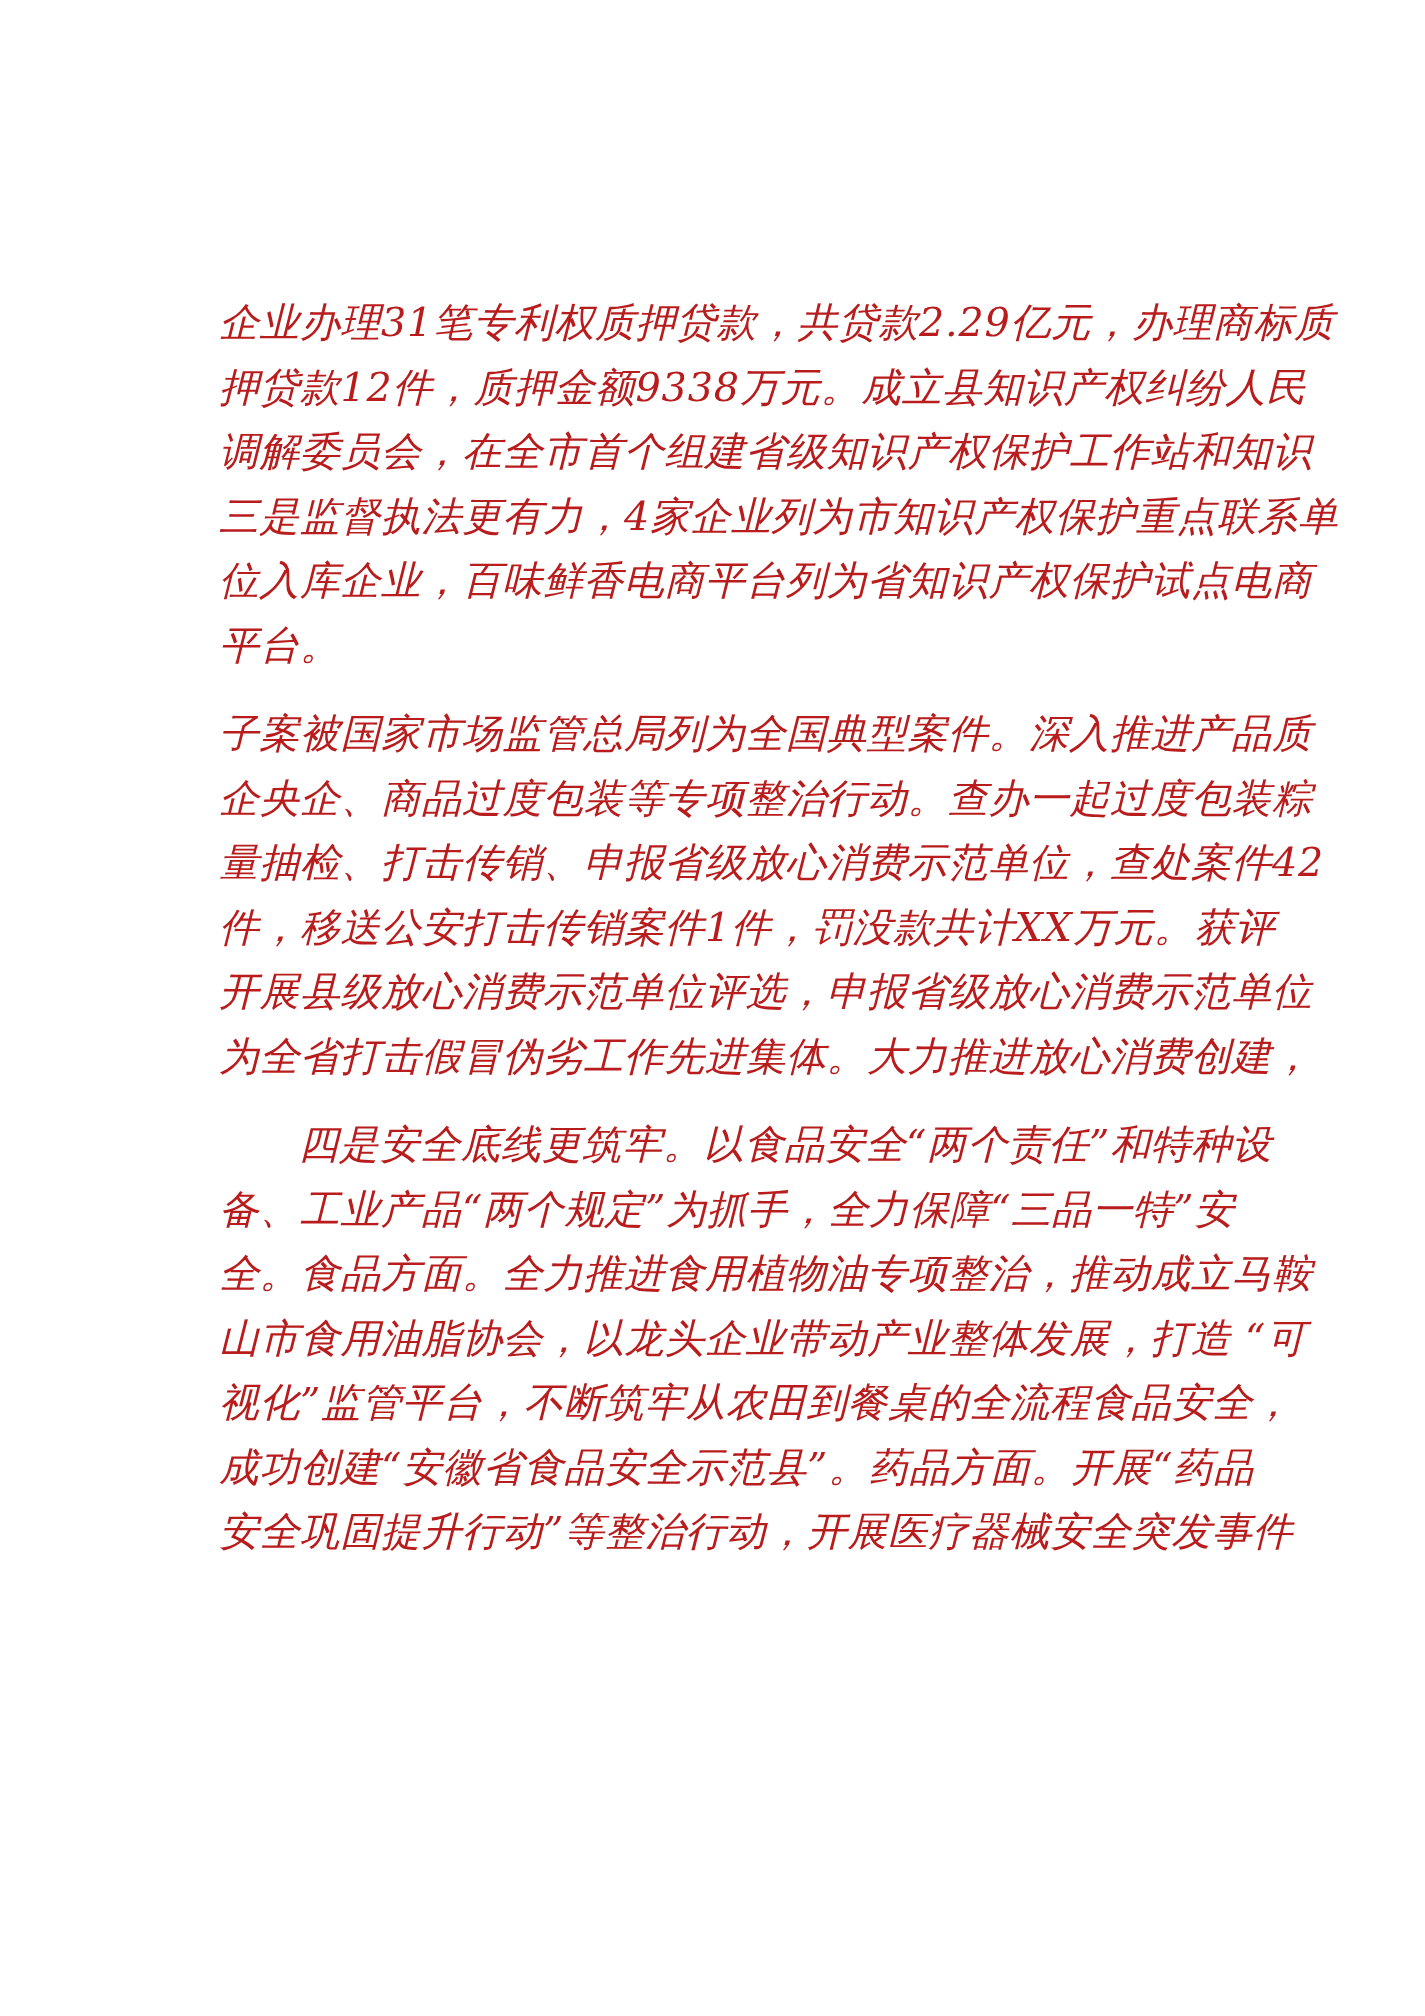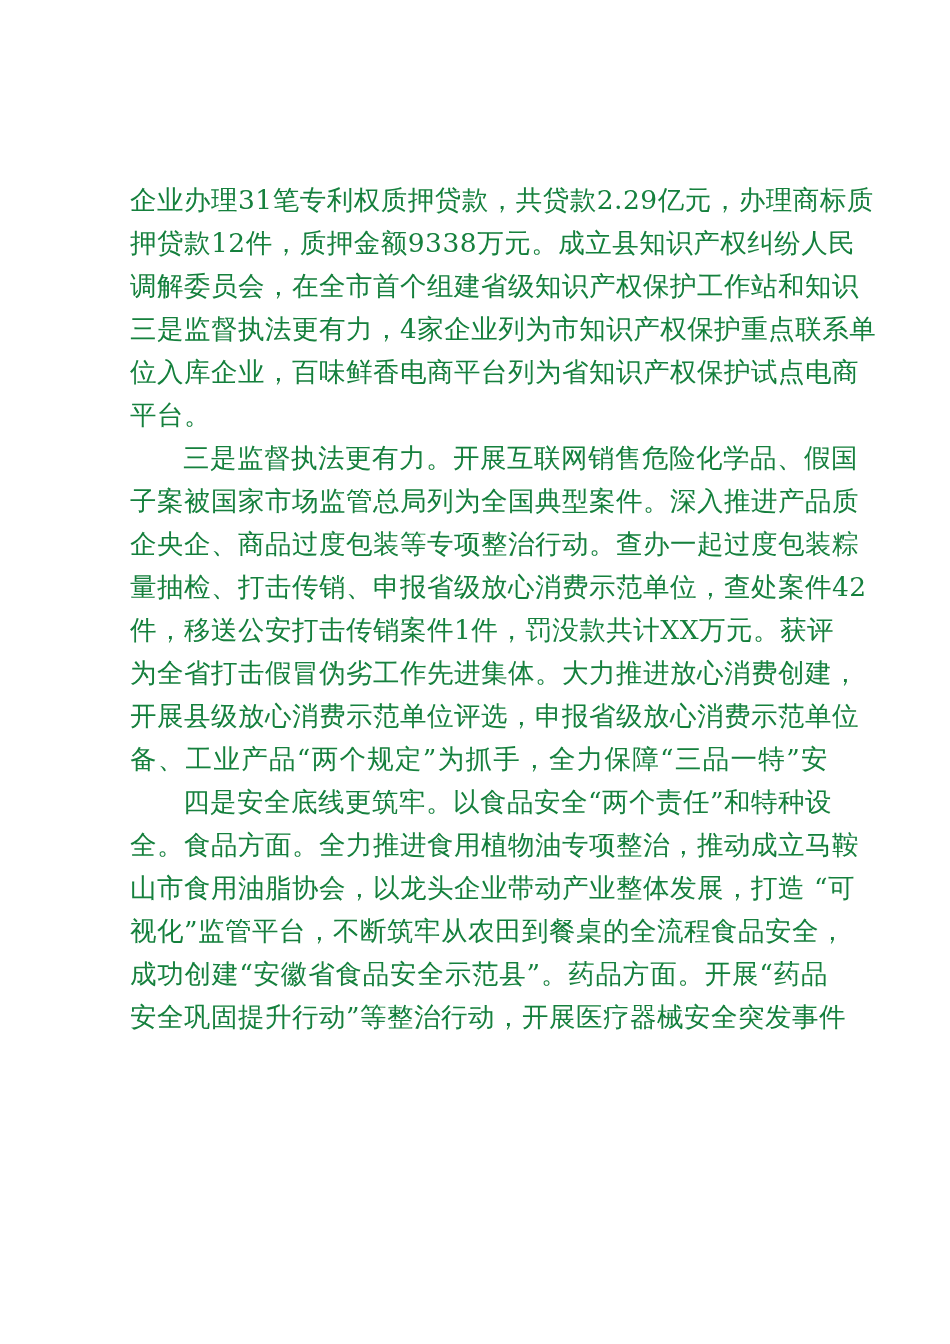--- a/index.html
+++ b/index.html
@@ -1,53 +1,53 @@
 <!DOCTYPE html>
 <html><head>
 <meta charset="utf-8">
 <style>
   html, body { margin: 0; padding: 0; background: #ffffff; }
   body { width: 950px; height: 1344px; position: relative; overflow: hidden; }
   .page { position: absolute; left: 130px; top: 178px; width: 698px; }
   .para {
-    margin: 0;
+    margin: 16px;
     font-family: "DejaVu Serif", "Liberation Serif", serif;
     font-size: 26.5px;
     line-height: 43px;
-    color: #15803d;
+    color: #b91c1c;
     text-align: justify;
     text-align-last: justify;
     letter-spacing: 0.5px;
+    font-style: italic;
   }
   .line { display: block; white-space: nowrap; text-align: justify; text-align-last: justify; height: 43px; }
   .line.last { text-align-last: left; }
 </style>
 </head>
 <body>
 
 <div class="page">
   <div class="para">
     <span class="line">企业办理31笔专利权质押贷款，共贷款2.29亿元，办理商标质</span>
     <span class="line">押贷款12件，质押金额9338万元。成立县知识产权纠纷人民</span>
     <span class="line">调解委员会，在全市首个组建省级知识产权保护工作站和知识</span>
     <span class="line">三是监督执法更有力，4家企业列为市知识产权保护重点联系单</span>
     <span class="line">位入库企业，百味鲜香电商平台列为省知识产权保护试点电商</span>
     <span class="line last">平台。</span>
   </div>
   <div class="para">
-    <span class="line" style="padding-left:53px;">三是监督执法更有力。开展互联网销售危险化学品、假国</span>
     <span class="line">子案被国家市场监管总局列为全国典型案件。深入推进产品质</span>
     <span class="line">企央企、商品过度包装等专项整治行动。查办一起过度包装粽</span>
     <span class="line">量抽检、打击传销、申报省级放心消费示范单位，查处案件42</span>
     <span class="line">件，移送公安打击传销案件1件，罚没款共计XX万元。获评</span>
+    <span class="line">开展县级放心消费示范单位评选，申报省级放心消费示范单位</span>
     <span class="line">为全省打击假冒伪劣工作先进集体。大力推进放心消费创建，</span>
-    <span class="line">开展县级放心消费示范单位评选，申报省级放心消费示范单位</span>
   </div>
   <div class="para">
+    <span class="line" style="padding-left:53px;">四是安全底线更筑牢。以食品安全“两个责任”和特种设</span>
     <span class="line">备、工业产品“两个规定”为抓手，全力保障“三品一特”安</span>
-    <span class="line" style="padding-left:53px;">四是安全底线更筑牢。以食品安全“两个责任”和特种设</span>
     <span class="line">全。食品方面。全力推进食用植物油专项整治，推动成立马鞍</span>
     <span class="line">山市食用油脂协会，以龙头企业带动产业整体发展，打造 “可</span>
     <span class="line">视化”监管平台，不断筑牢从农田到餐桌的全流程食品安全，</span>
     <span class="line">成功创建“安徽省食品安全示范县”。药品方面。开展“药品</span>
     <span class="line">安全巩固提升行动”等整治行动，开展医疗器械安全突发事件</span>
   </div>
 </div>
 
 </body></html>

